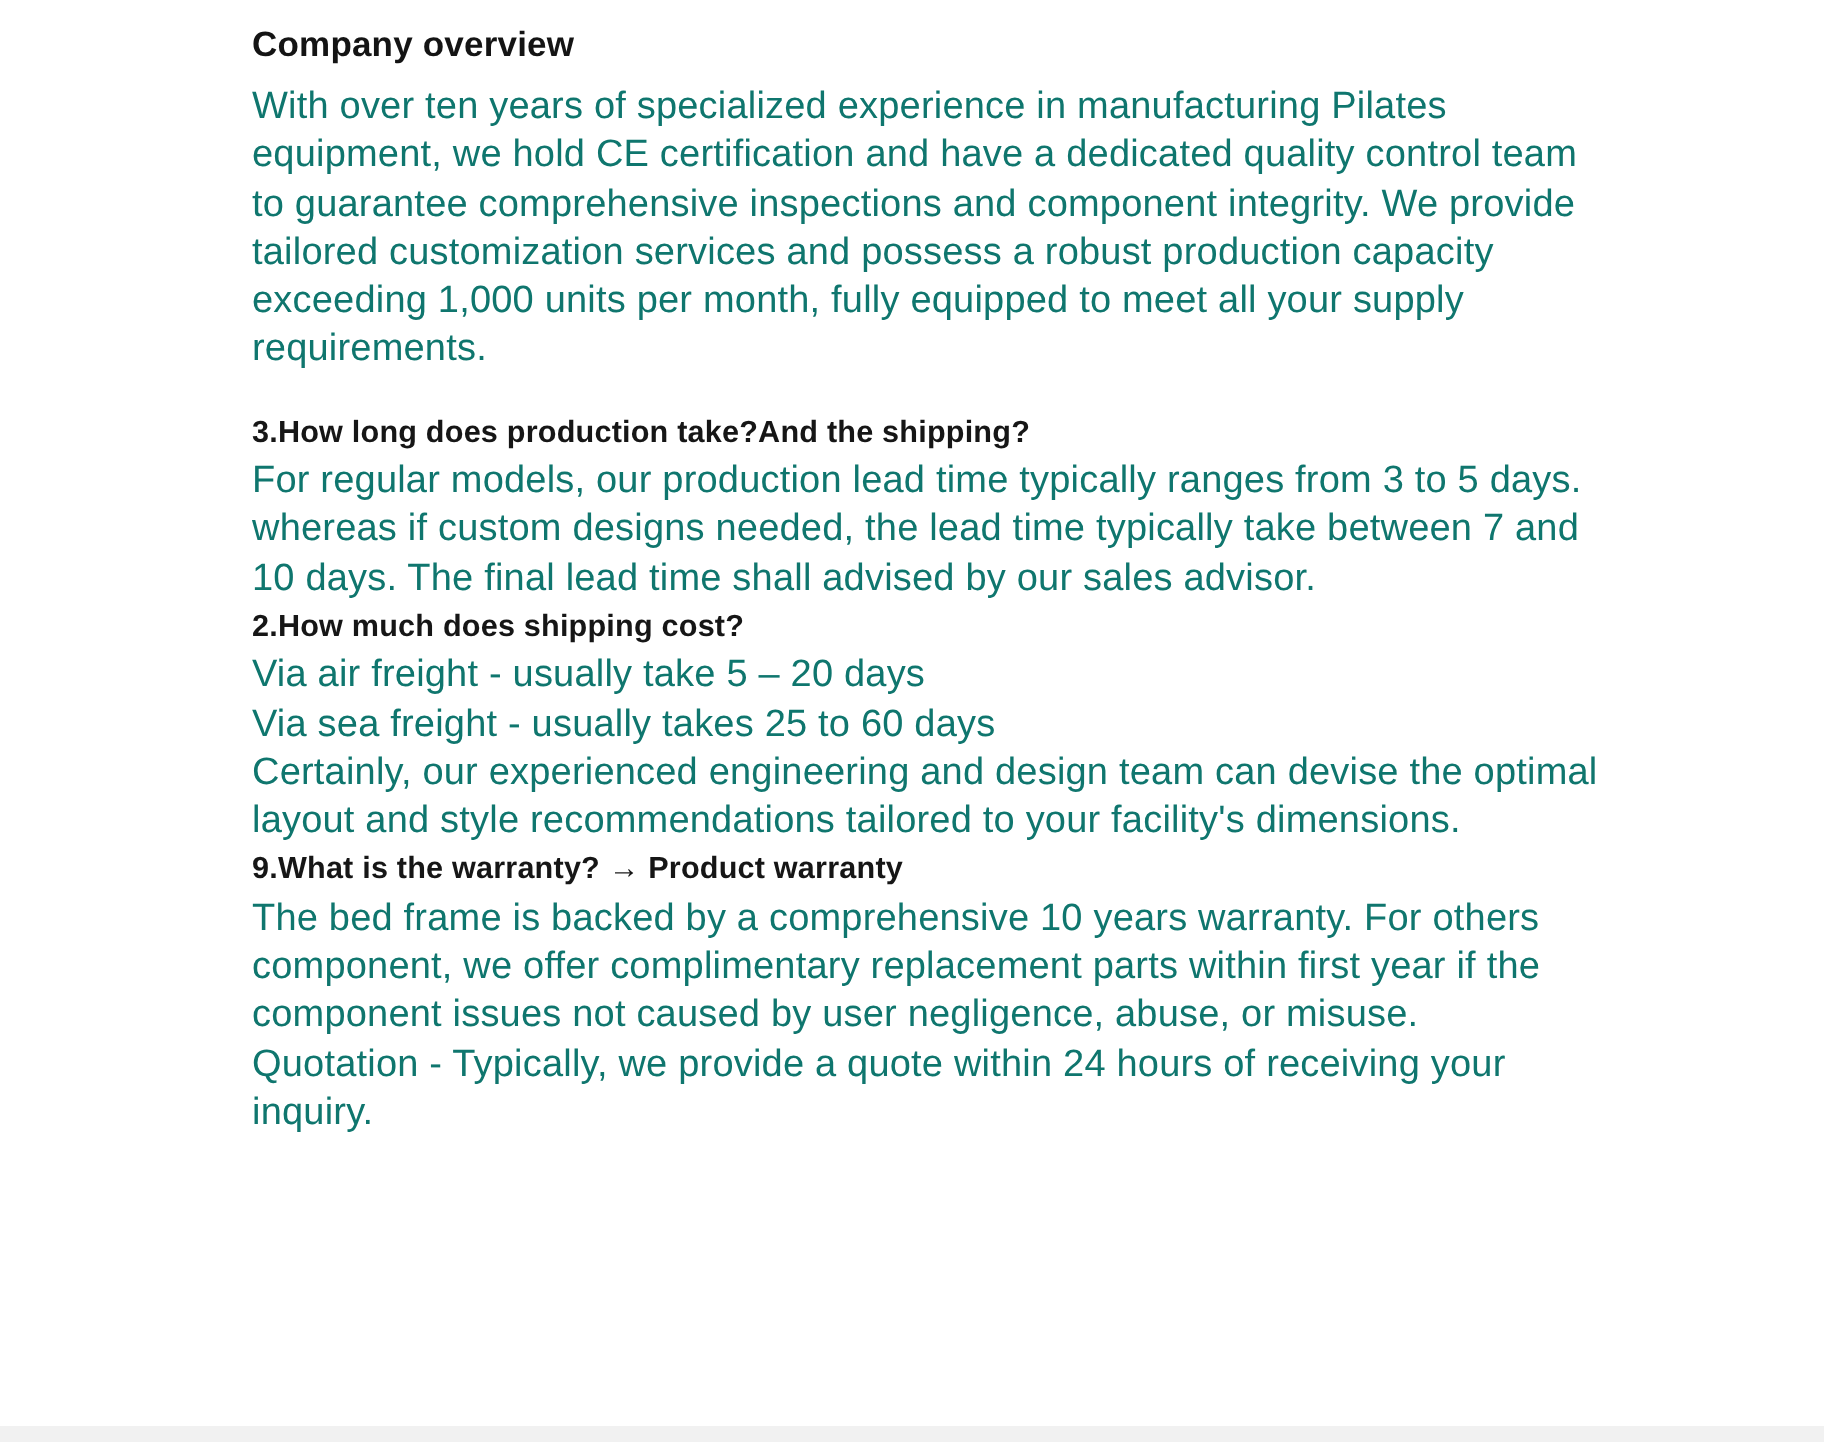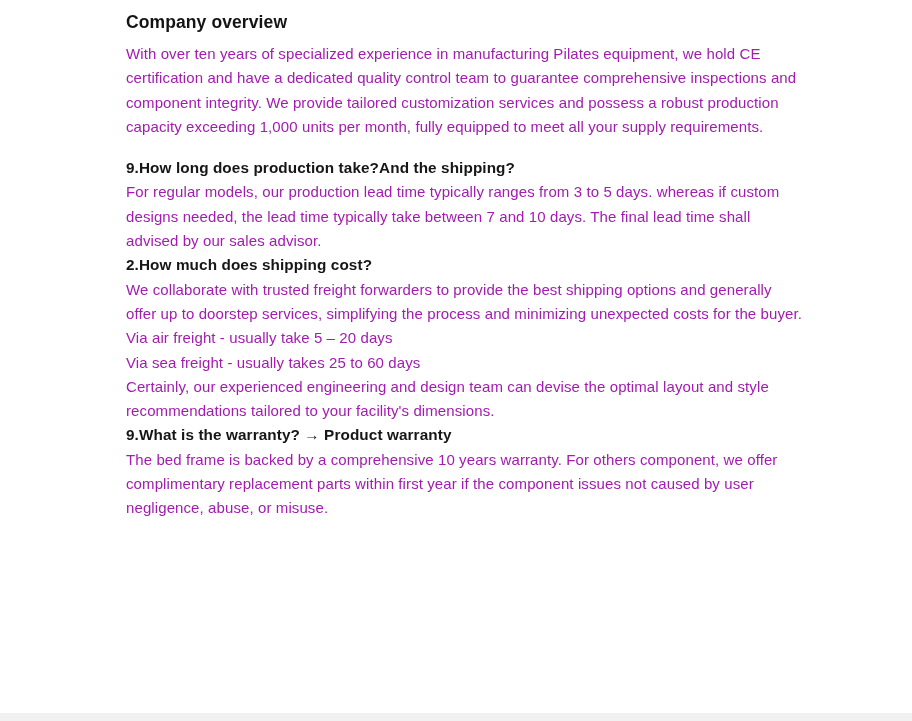--- a/index.html
+++ b/index.html
@@ -23,23 +23,23 @@
   }
   .page-title {
     font-size: 17.5px;
     font-weight: 700;
     color: #141414;
     line-height: 24px;
     margin: 0 0 8px 0;
     letter-spacing: 0.1px;
   }
   .body-text {
-    font-size: 15px;
+    font-size: 19px;
     font-weight: 400;
-    color: #a21caf;
+    color: #0f766e;
     line-height: 24.3px;
     margin: 0;
     letter-spacing: 0.1px;
   }
   .intro {
     margin-bottom: 17px;
   }
   .q-heading {
     font-size: 15.3px;
     font-weight: 700;
@@ -60,30 +60,30 @@
 </head>
 <body>
 
 <div class="page">
   <div class="content">
 
     <h1 class="page-title">Company overview</h1>
 
     <p class="body-text intro">With over ten years of specialized experience in manufacturing Pilates equipment, we hold CE certification and have a dedicated quality control team to guarantee comprehensive inspections and component integrity. We provide tailored customization services and possess a robust production capacity exceeding 1,000 units per month, fully equipped to meet all your supply requirements.</p>
 
-    <h2 class="q-heading">9.How long does production take?And the shipping?</h2>
+    <h2 class="q-heading">3.How long does production take?And the shipping?</h2>
     <p class="body-text">For regular models, our production lead time typically ranges from 3 to 5 days. whereas if custom designs needed, the lead time typically take between 7 and 10 days. The final lead time shall advised by our sales advisor.</p>
 
     <h2 class="q-heading">2.How much does shipping cost?</h2>
-    <p class="body-text">We collaborate with trusted freight forwarders to provide the best shipping options and generally offer up to doorstep services, simplifying the process and minimizing unexpected costs for the buyer.</p>
     <p class="body-text">Via air freight - usually take 5 – 20 days</p>
     <p class="body-text">Via sea freight - usually takes 25 to 60 days</p>
 
     <p class="body-text">Certainly, our experienced engineering and design team can devise the optimal layout and style recommendations tailored to your facility's dimensions.</p>
 
     <h2 class="q-heading">9.What is the warranty? → Product warranty</h2>
     <p class="body-text">The bed frame is backed by a comprehensive 10 years warranty. For others component, we offer complimentary replacement parts within first year if the component issues not caused by user negligence, abuse, or misuse.</p>
 
+    <p class="body-text">Quotation - Typically, we provide a quote within 24 hours of receiving your inquiry.</p>
 
   </div>
 
   <div class="bottom-strip"></div>
 </div>
 
 </body></html>

